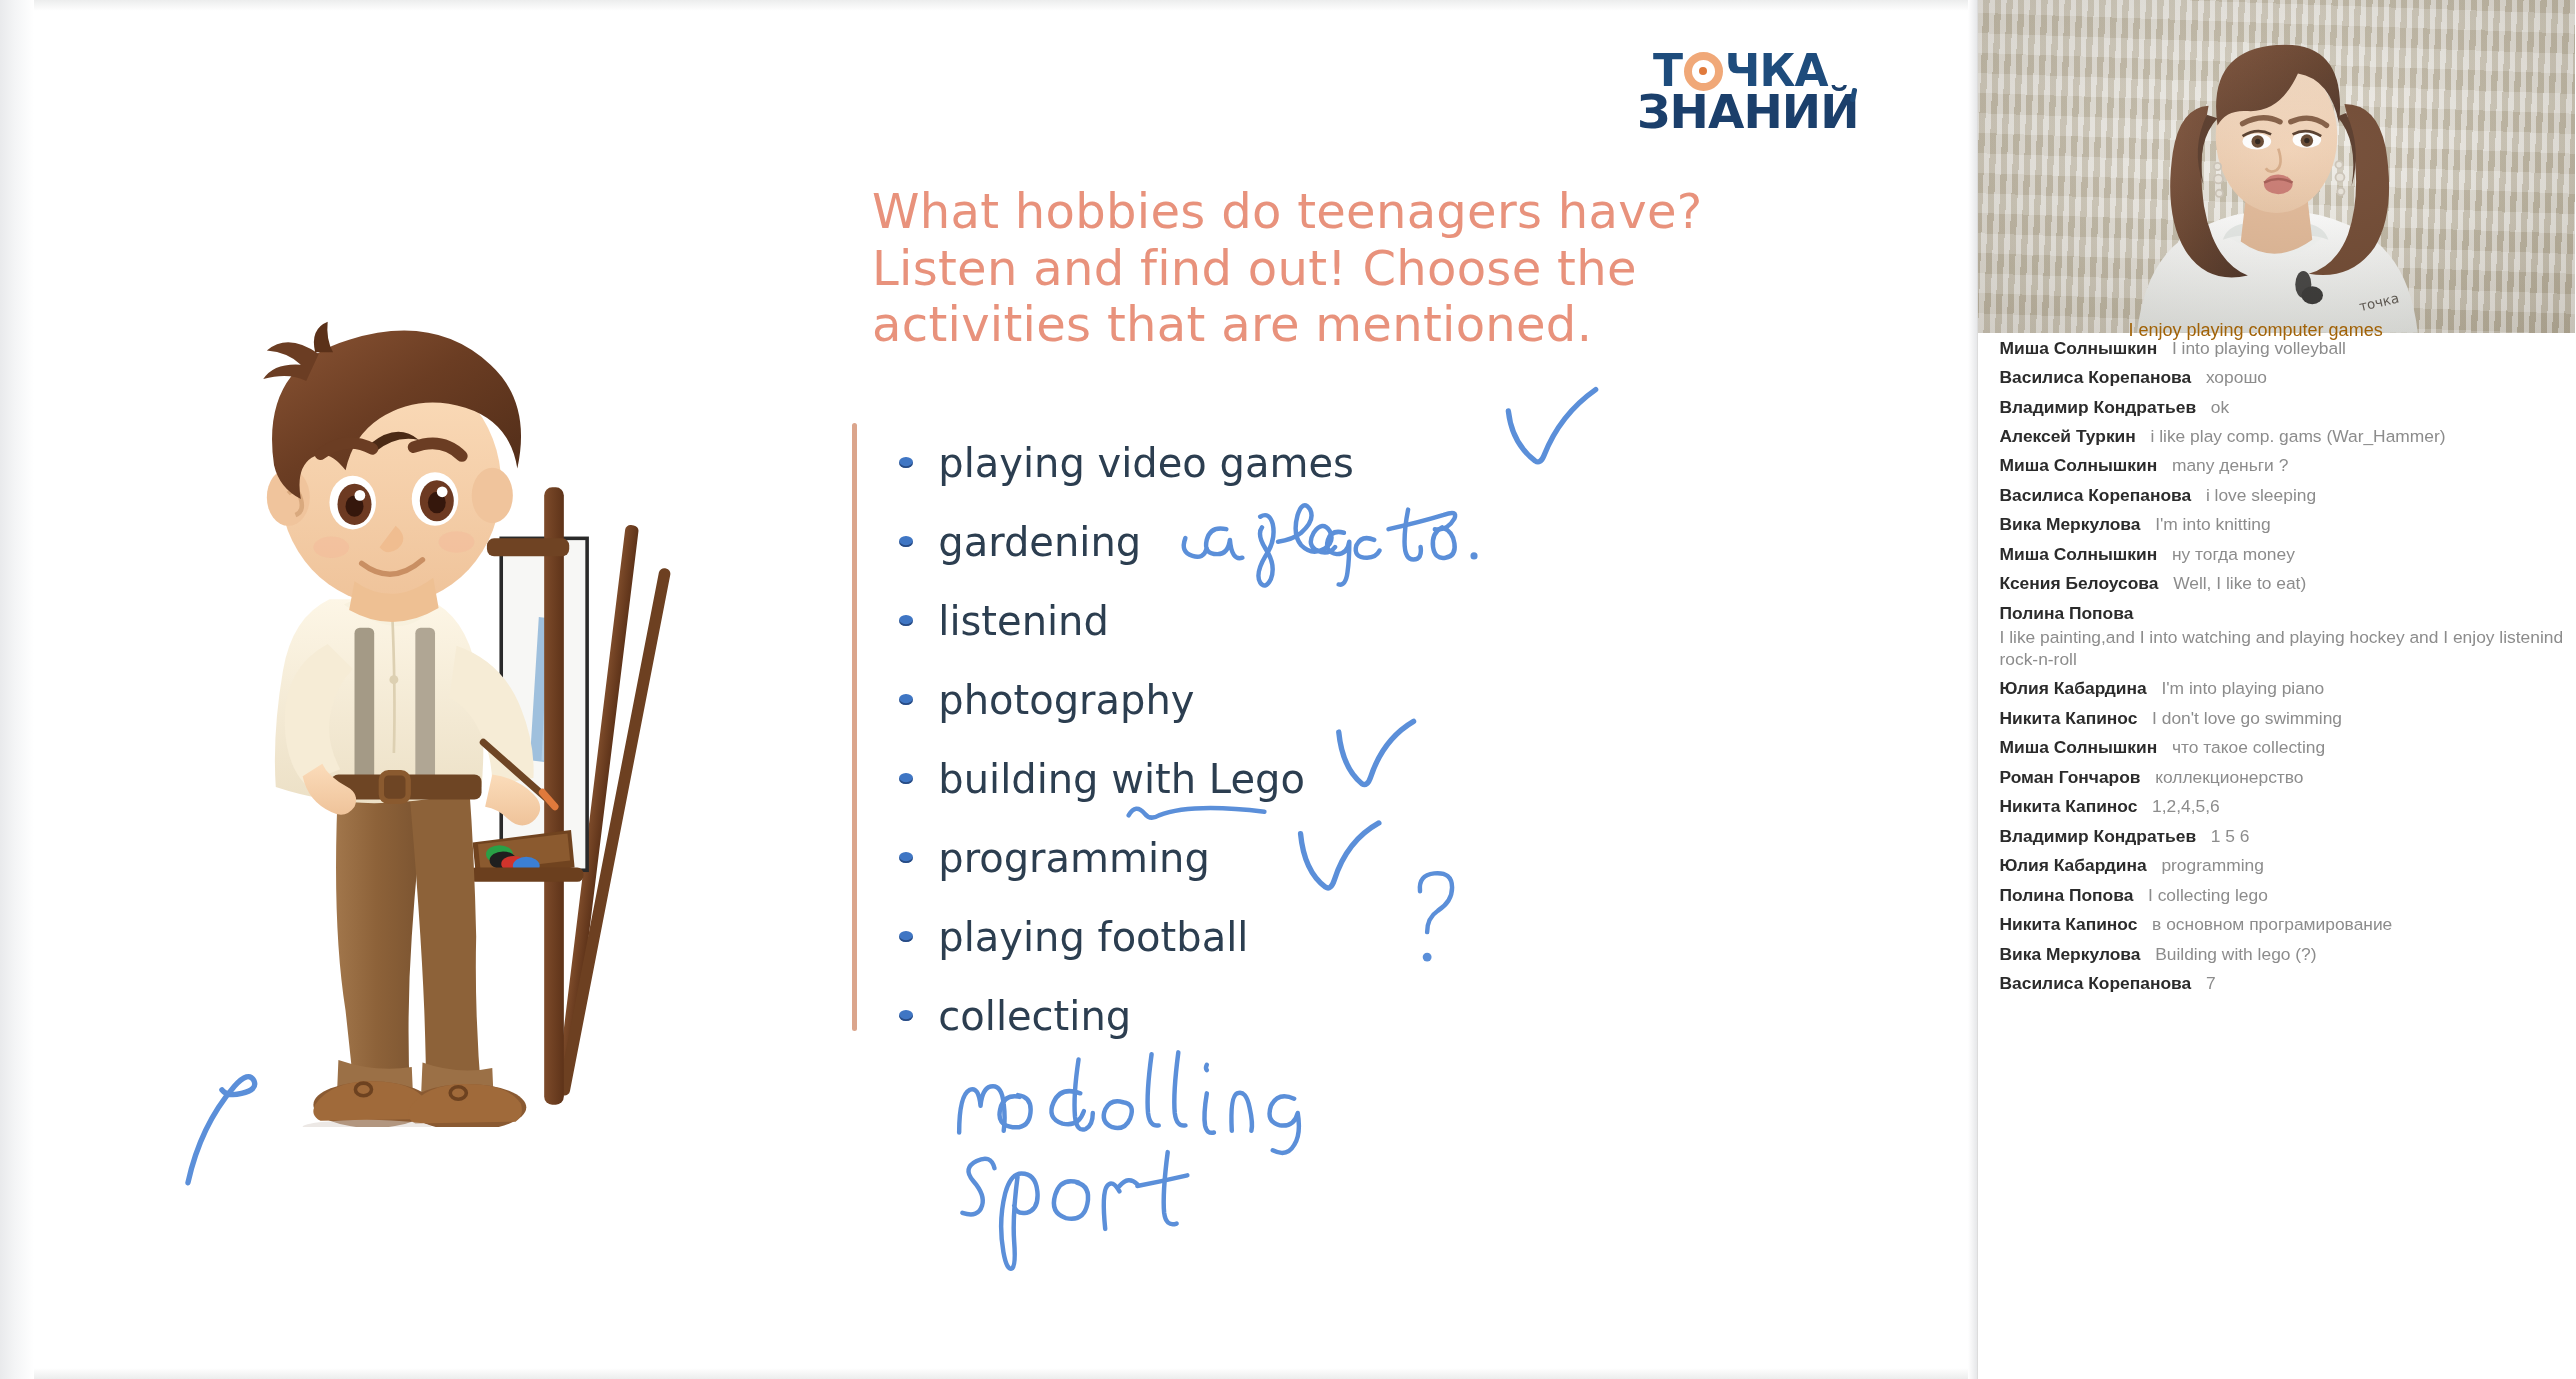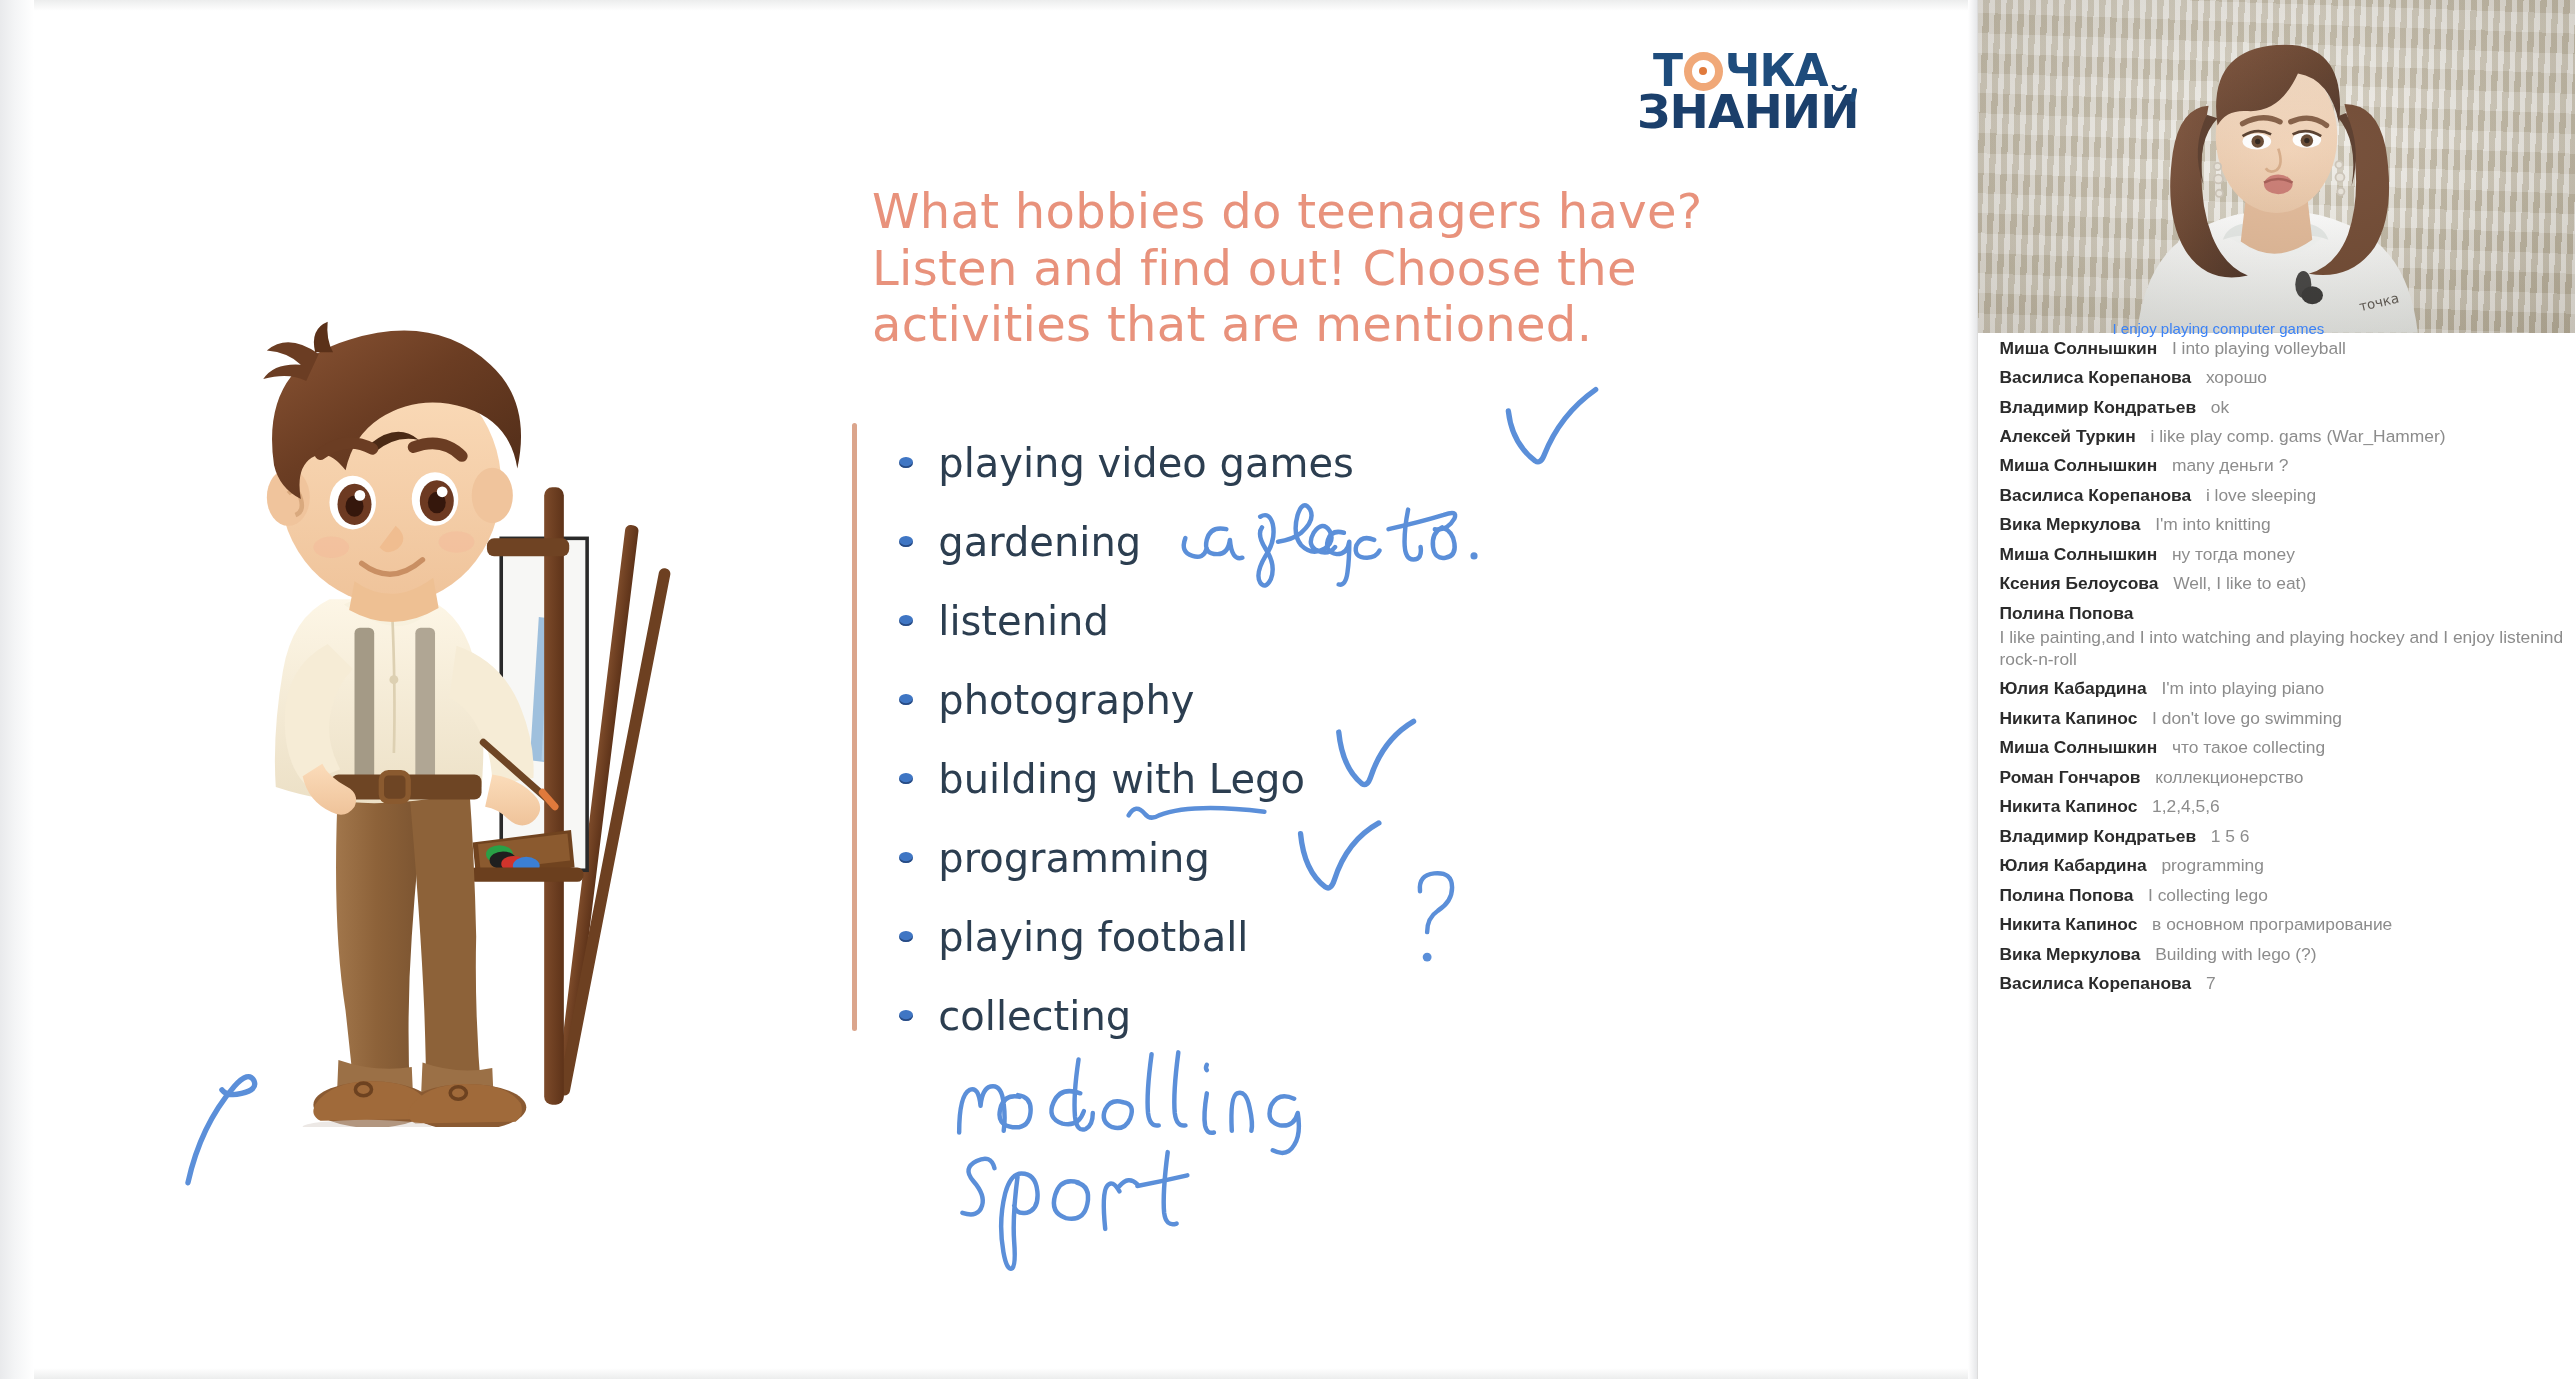--- a/index.html
+++ b/index.html
@@ -227,23 +227,23 @@
     white-space: normal;
   }
   
   #chat-overlap {
     position: absolute;
     left: 21.5px; top: 315px;
     width: 572px;
     z-index: 5;
   }
   #chat-overlap .chat-text {
-    margin-left: 0;
-    color: #3b82f6;
-    font-size: 15px;
+    margin-left: 16px;
+    color: #a16207;
+    font-size: 18px;
     padding-left: 104px;
   }
 </style>
 </head>
 <body>
 
 <div id="stage">
 
   <div id="slide">
 

